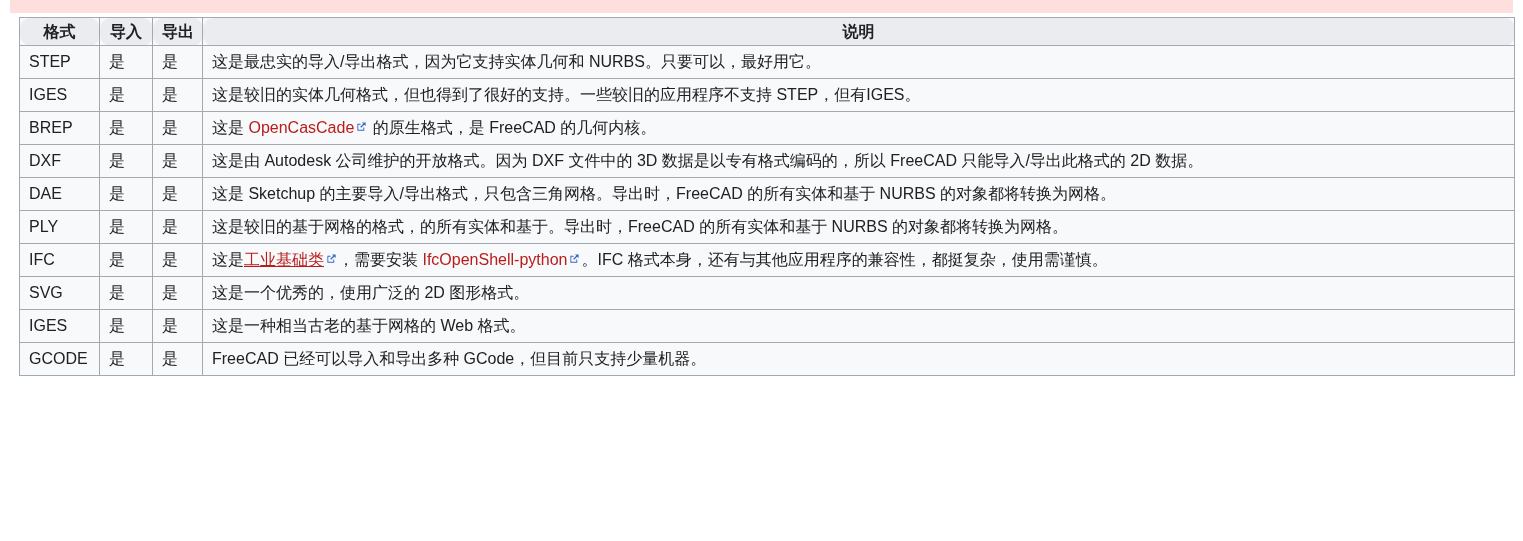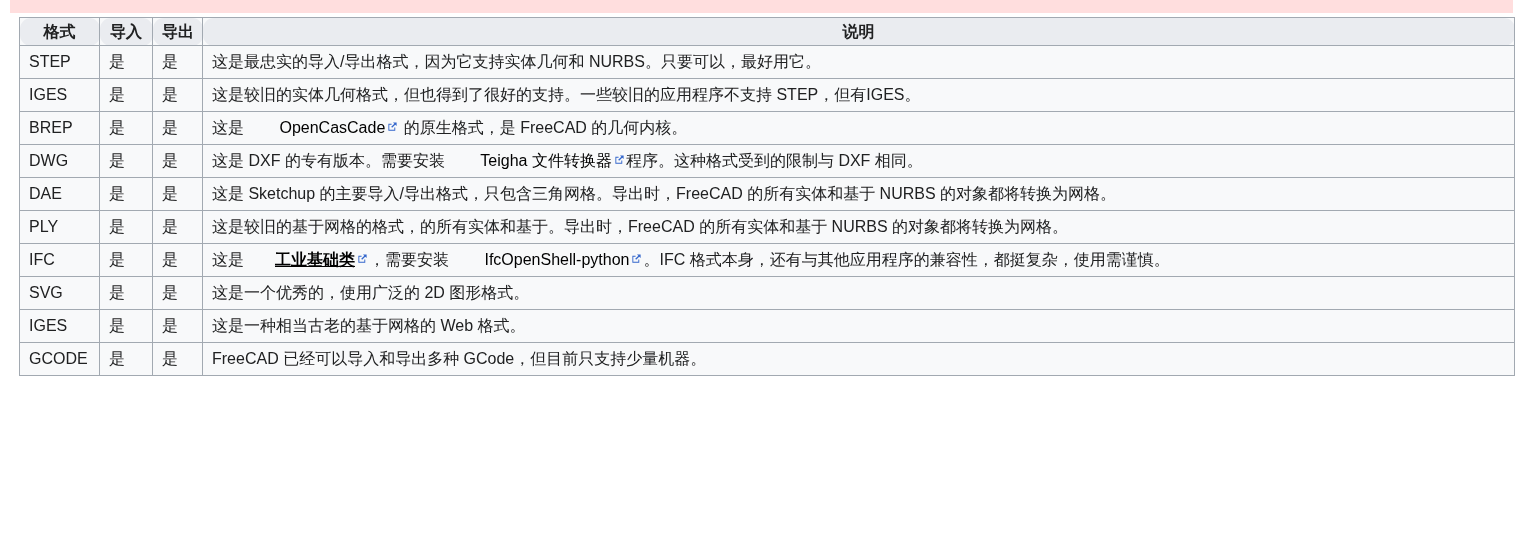--- a/index.html
+++ b/index.html
@@ -51,26 +51,25 @@
   }
   table.wikitable td {
     padding: 3px 9px;
     line-height: 26px;
     text-align: left;
   }
   col.c-format  { width: 80px; }
   col.c-import  { width: 53px; }
   col.c-export  { width: 50px; }
   a {
-    color: #000000;
+    color: #b91c1c;
     text-decoration: none;
     cursor: pointer;
-    margin-left: 31px;
   }
-  a.underline { text-decoration: underline; font-weight: bold; }
+  a.underline { text-decoration: underline; }
   .ext-icon {
     display: inline-block;
     vertical-align: 1px;
     margin-left: 2px;
     margin-right: 1px;
   }
 </style>
 </head>
 <body>
 
@@ -109,27 +108,24 @@
         <tr>
           <td>BREP</td>
           <td>是</td>
           <td>是</td>
           <td>这是 <a href="#">OpenCasCade</a><svg class="ext-icon" width="11" height="11" viewBox="0 0 12 12">
               <path fill="#3366cc" d="M1.5 3H5v1H2.5v5.5H8V7h1v3.5H1.5z"></path>
               <path fill="#3366cc" d="M6.5 1.5h4v4L9 4 5.6 7.4 4.6 6.4 8 3z"></path>
             </svg> 的原生格式，是 FreeCAD 的几何内核。</td>
         </tr>
         <tr>
-          <td>DWG</td>
+          <td>DXF</td>
           <td>是</td>
           <td>是</td>
-          <td>这是 DXF 的专有版本。需要安装 <a href="#">Teigha 文件转换器</a><svg class="ext-icon" width="11" height="11" viewBox="0 0 12 12">
-              <path fill="#3366cc" d="M1.5 3H5v1H2.5v5.5H8V7h1v3.5H1.5z"></path>
-              <path fill="#3366cc" d="M6.5 1.5h4v4L9 4 5.6 7.4 4.6 6.4 8 3z"></path>
-            </svg>程序。这种格式受到的限制与 DXF 相同。</td>
+          <td>这是由 Autodesk 公司维护的开放格式。因为 DXF 文件中的 3D 数据是以专有格式编码的，所以 FreeCAD 只能导入/导出此格式的 2D 数据。</td>
         </tr>
         <tr>
           <td>DAE</td>
           <td>是</td>
           <td>是</td>
           <td>这是 Sketchup 的主要导入/导出格式，只包含三角网格。导出时，FreeCAD 的所有实体和基于 NURBS 的对象都将转换为网格。</td>
         </tr>
         <tr>
           <td>PLY</td>
           <td>是</td>

